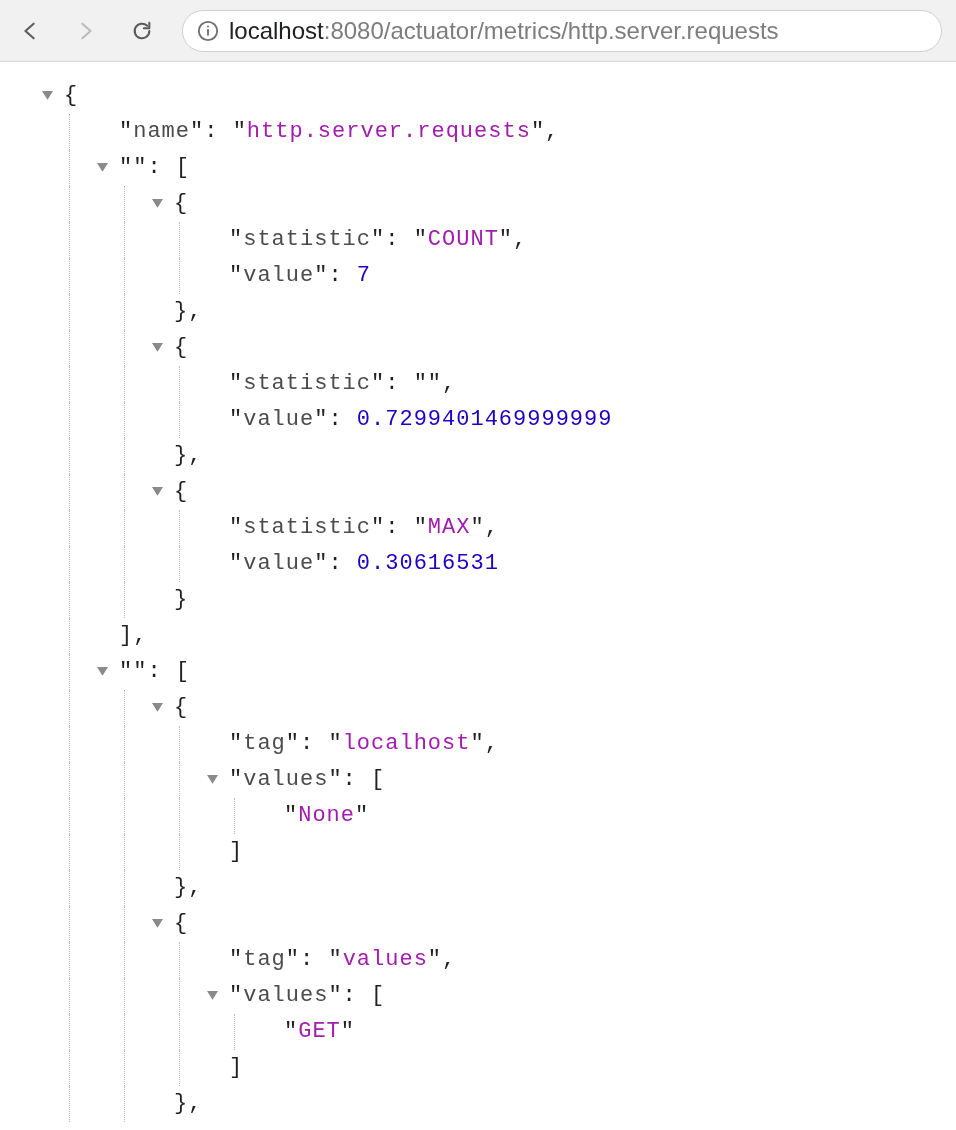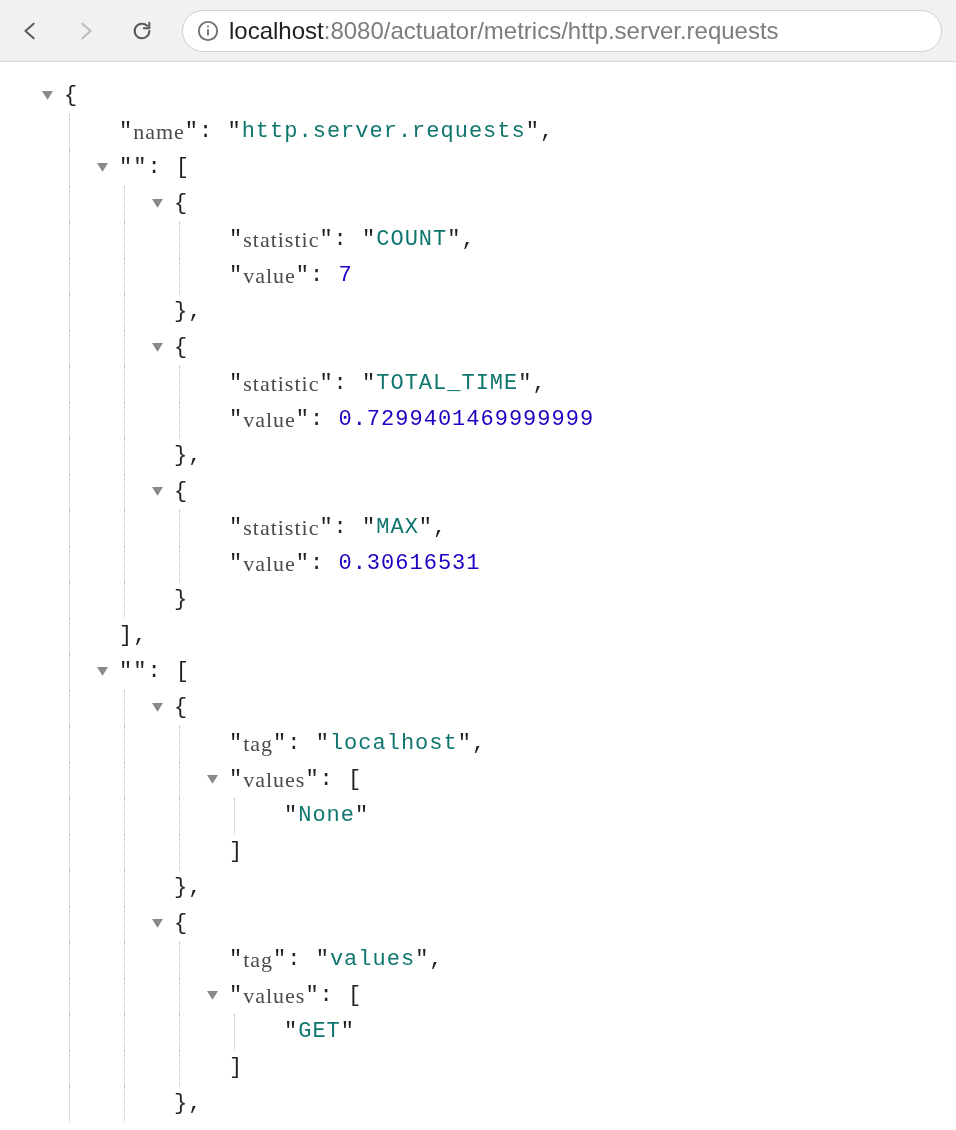--- a/index.html
+++ b/index.html
@@ -80,22 +80,22 @@
       width: 18px;
       height: 14px;
       align-items: center;
       justify-content: flex-start;
       margin-left: -22px;
       margin-right: 4px;
       cursor: pointer;
     }
     .caret svg { width: 11px; height: 11px; }
     .punct { color: #222; }
-    .key { color: #4b4b4b; font-family: Liberation Serif, serif; }
-    .str { color: #0f766e; }
+    .key { color: #4b4b4b; }
+    .str { color: #a21caf; }
     .num { color: #1d00c2; }
   </style>
 </head>
 <body>
 
 <div class="toolbar">
   <div class="nav-btn">
     <svg viewBox="0 0 24 24" fill="none" stroke="#5a5a5a" stroke-width="2.2" stroke-linecap="round" stroke-linejoin="round">
       <polyline points="16 4 7 12 16 20"></polyline>
     </svg>
@@ -136,21 +136,21 @@
   <div class="row"><span class="ind first"></span><span class="ind"></span><span class="ind"></span><span class="caret"><svg viewBox="0 0 10 10">
           <polygon points="0,0 10,0 5,8" fill="#8a8a8a"></polygon>
         </svg></span><span class="punct">{</span></div>
   <div class="row"><span class="ind first"></span><span class="ind"></span><span class="ind"></span><span class="ind"></span><span class="punct">"</span><span class="key">statistic</span><span class="punct">": </span><span class="punct">"</span><span class="str">COUNT</span><span class="punct">",</span></div>
   <div class="row"><span class="ind first"></span><span class="ind"></span><span class="ind"></span><span class="ind"></span><span class="punct">"</span><span class="key">value</span><span class="punct">": </span><span class="num">7</span></div>
   <div class="row"><span class="ind first"></span><span class="ind"></span><span class="ind"></span><span class="punct">},</span></div>
 
   <div class="row"><span class="ind first"></span><span class="ind"></span><span class="ind"></span><span class="caret"><svg viewBox="0 0 10 10">
           <polygon points="0,0 10,0 5,8" fill="#8a8a8a"></polygon>
         </svg></span><span class="punct">{</span></div>
-  <div class="row"><span class="ind first"></span><span class="ind"></span><span class="ind"></span><span class="ind"></span><span class="punct">"</span><span class="key">statistic</span><span class="punct">": </span><span class="punct">"</span><span class="str">TOTAL_TIME</span><span class="punct">",</span></div>
+  <div class="row"><span class="ind first"></span><span class="ind"></span><span class="ind"></span><span class="ind"></span><span class="punct">"</span><span class="key">statistic</span><span class="punct">": </span><span class="punct">"</span><span class="punct">",</span></div>
   <div class="row"><span class="ind first"></span><span class="ind"></span><span class="ind"></span><span class="ind"></span><span class="punct">"</span><span class="key">value</span><span class="punct">": </span><span class="num">0.7299401469999999</span></div>
   <div class="row"><span class="ind first"></span><span class="ind"></span><span class="ind"></span><span class="punct">},</span></div>
 
   <div class="row"><span class="ind first"></span><span class="ind"></span><span class="ind"></span><span class="caret"><svg viewBox="0 0 10 10">
           <polygon points="0,0 10,0 5,8" fill="#8a8a8a"></polygon>
         </svg></span><span class="punct">{</span></div>
   <div class="row"><span class="ind first"></span><span class="ind"></span><span class="ind"></span><span class="ind"></span><span class="punct">"</span><span class="key">statistic</span><span class="punct">": </span><span class="punct">"</span><span class="str">MAX</span><span class="punct">",</span></div>
   <div class="row"><span class="ind first"></span><span class="ind"></span><span class="ind"></span><span class="ind"></span><span class="punct">"</span><span class="key">value</span><span class="punct">": </span><span class="num">0.30616531</span></div>
   <div class="row"><span class="ind first"></span><span class="ind"></span><span class="ind"></span><span class="punct">}</span></div>
 

